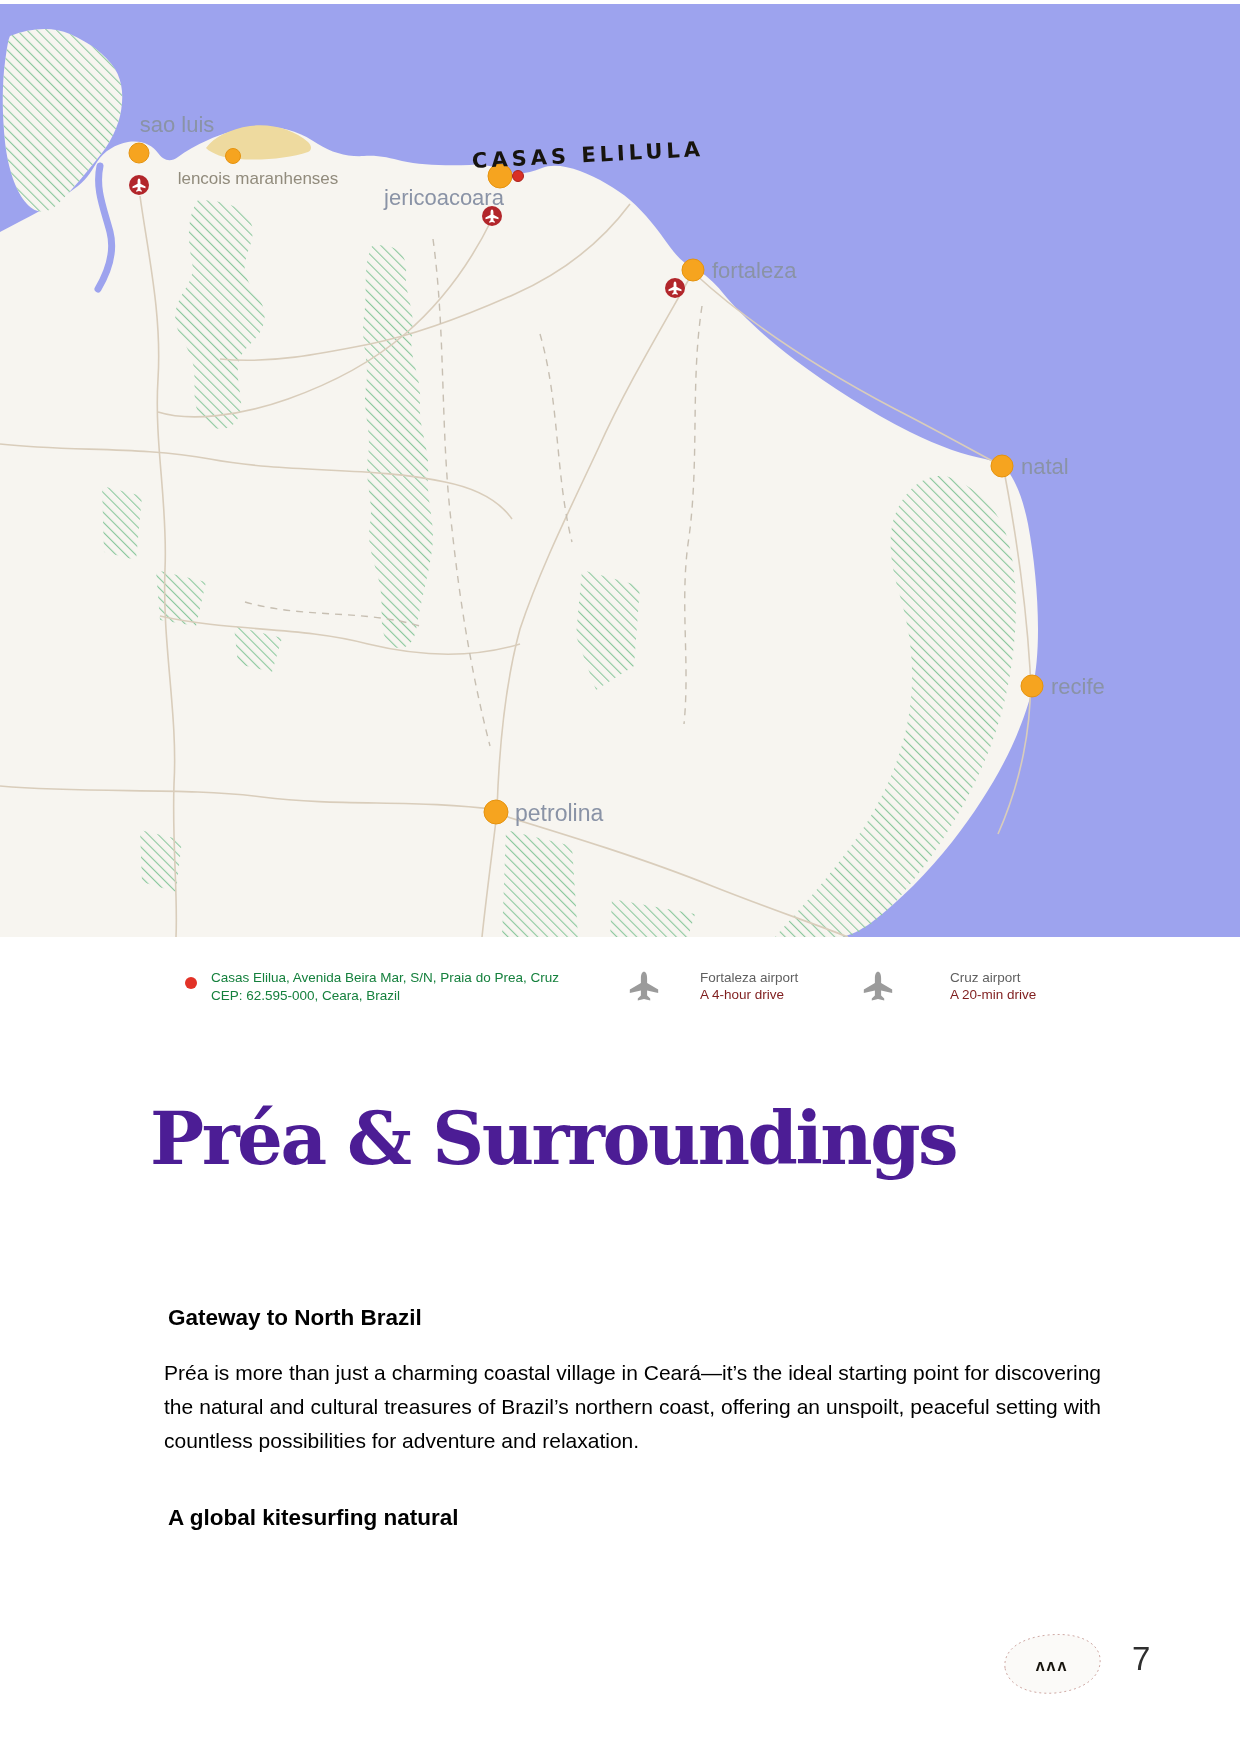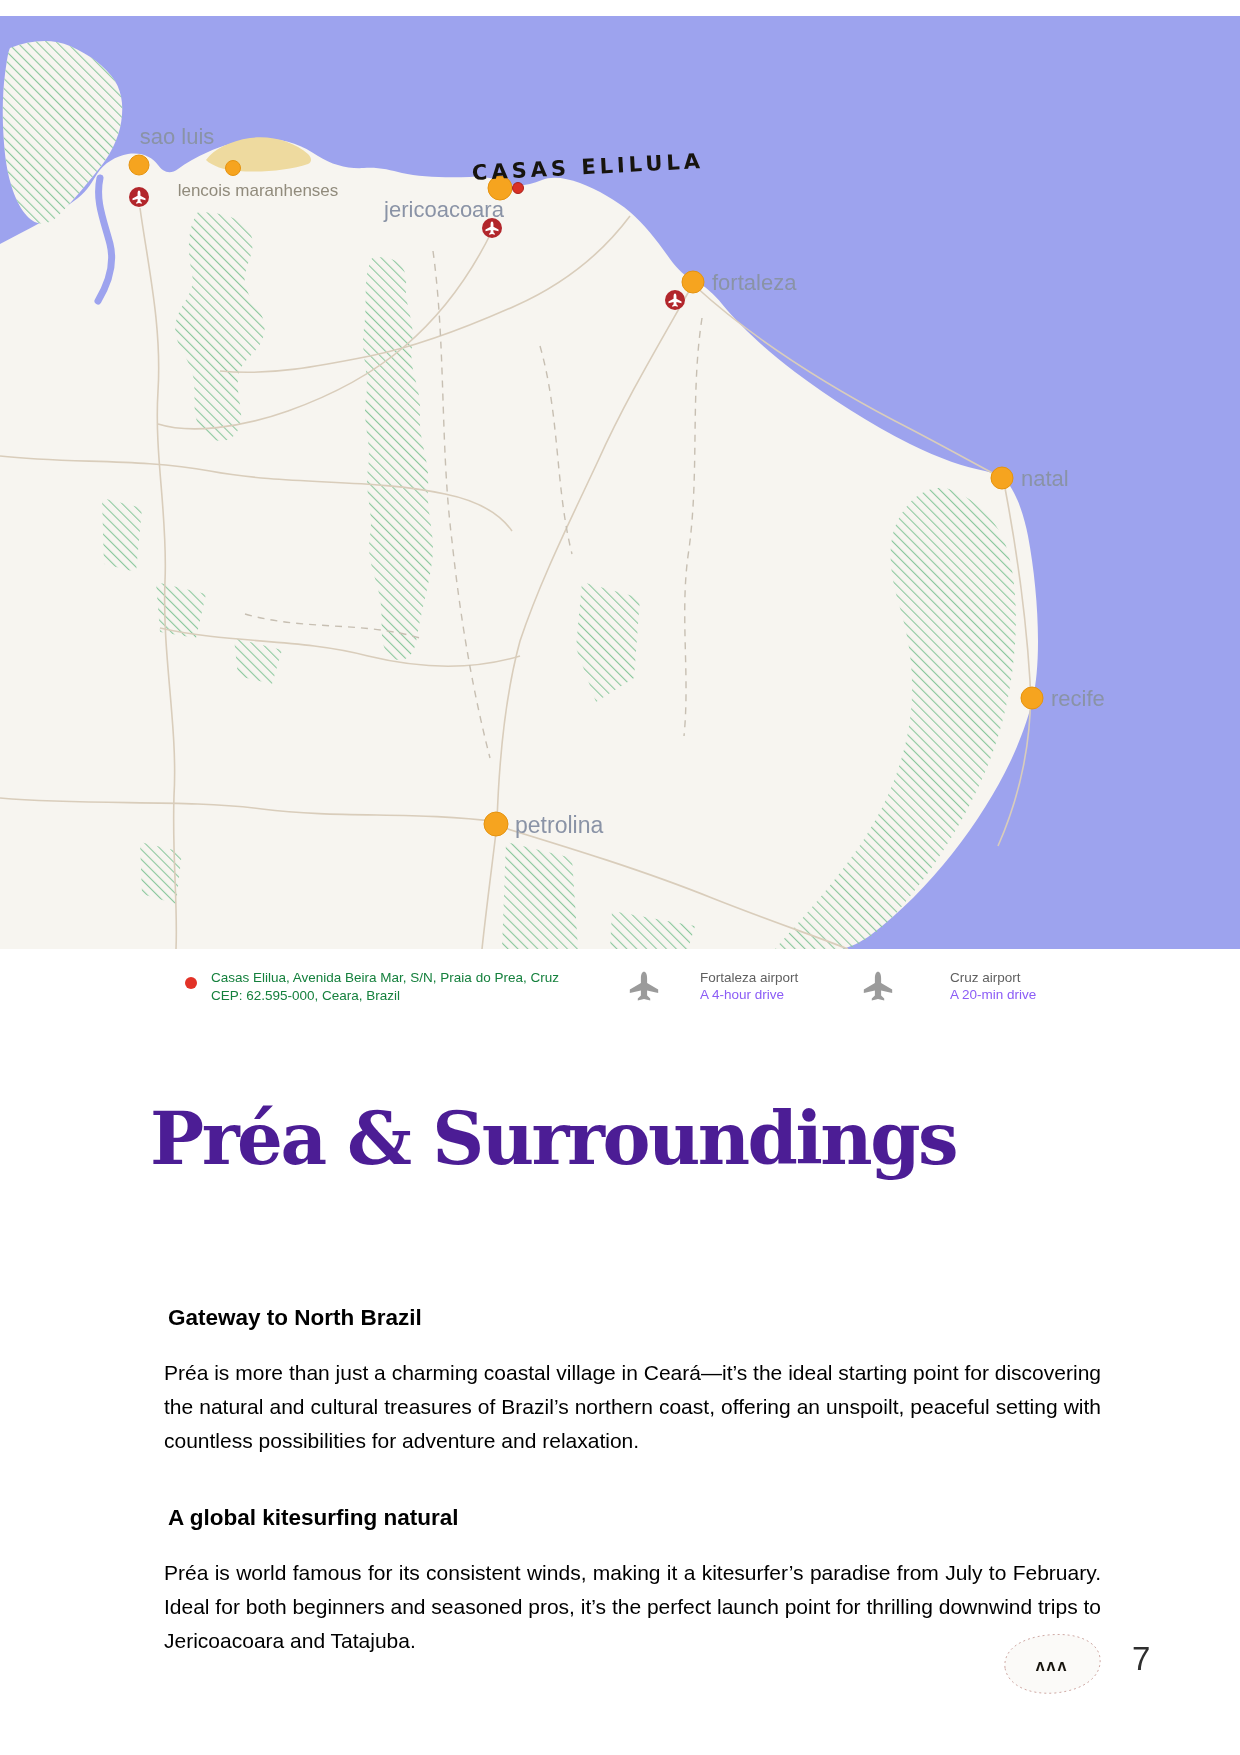--- a/index.html
+++ b/index.html
@@ -1,28 +1,28 @@
 <!DOCTYPE html>
 <html><head>
 <meta charset="utf-8">
 <style>
   html,body{margin:0;padding:0;background:#ffffff;}
   .page{position:relative;width:1240px;height:1755px;background:#ffffff;overflow:hidden;
         font-family:"Liberation Sans",sans-serif;}
-  .map-wrap{position:absolute;top:16px;left:0;width:1240px;height:725px;}
+  .map-wrap{position:absolute;top:4px;left:0;width:1240px;height:725px;}
   .map-wrap svg{display:block;}
   svg text{font-family:"Liberation Sans",sans-serif;}
   .property-label{font-family:"DejaVu Sans",sans-serif;font-weight:bold;letter-spacing:4px;}
 
   
   .legend-dot{position:absolute;left:185px;top:977px;width:12px;height:12px;border-radius:50%;}
   .legend-address{position:absolute;left:211px;top:969px;font-size:13.5px;line-height:18px;color:#15803d;}
   .legend-item{position:absolute;top:969px;font-size:13.5px;line-height:17px;}
   .legend-item .t1{color:#5f5f5f;}
-  .legend-item .t2{color:#8b5cf6;}
+  .legend-item .t2{color:#7f1d1d;}
   .legend-icon{position:absolute;top:966px;width:36px;height:40px;}
   #legend-item-1{left:672px;margin-left:28px;} #legend-icon-1{left:626px;}
   #legend-item-2{left:950px;} #legend-icon-2{left:860px;}
   .page-title{position:absolute;left:150px;top:1096px;width:960px;margin:0;
       font-family:"DejaVu Serif",serif;font-weight:bold;font-size:72px;
       letter-spacing:-2.5px;color:#4c1d95;}
   .intro{position:absolute;left:152px;top:1224px;width:937px;margin:0;font-size:22.5px;}
   .subhead{position:absolute;left:152px;width:937px;margin:16px;font-size:22.5px;font-weight:bold;}
   #subhead-1{top:1289px;}
   #subhead-2{top:1489px;}
@@ -193,21 +193,20 @@
     <div class="t2">A 20-min drive</div>
   </div>
 
   <h1 class="page-title">Préa &amp; Surroundings</h1>
 
 
   <h2 class="subhead" id="subhead-1">Gateway to North Brazil</h2>
   <p class="body-par" id="par-1">Préa is more than just a charming coastal village in Ceará—it’s the ideal starting point for discovering the natural and cultural treasures of Brazil’s northern coast, offering an unspoilt, peaceful setting with countless possibilities for adventure and relaxation.</p>
 
   <h2 class="subhead" id="subhead-2">A global kitesurfing natural</h2>
-  <p class="body-par" id="par-2">Préa is world famous for its consistent winds, making it a kitesurfer’s paradise from July to February. Ideal for both beginners and seasoned pros, it’s the perfect launch point for thrilling downwind trips to Jericoacoara and Tatajuba.</p>
 
   <div class="footer-blob">
     <svg width="110" height="70" viewBox="998 1630 110 70">
       <path d="M 1005,1668 C 1003,1650 1020,1638 1048,1635 C 1078,1632 1098,1642 1100,1658
                C 1102,1676 1085,1690 1055,1693 C 1028,1695 1008,1685 1005,1668 Z" fill="#fbfaf8" stroke="#cfa9a4" stroke-width="1" stroke-dasharray="2 3"></path>
       <text x="1052" y="1671" text-anchor="middle" font-size="16" font-weight="bold" letter-spacing="2" fill="#17140e">ʌʌʌ</text>
     </svg>
   </div>
   <div class="page-number">7</div>
 

